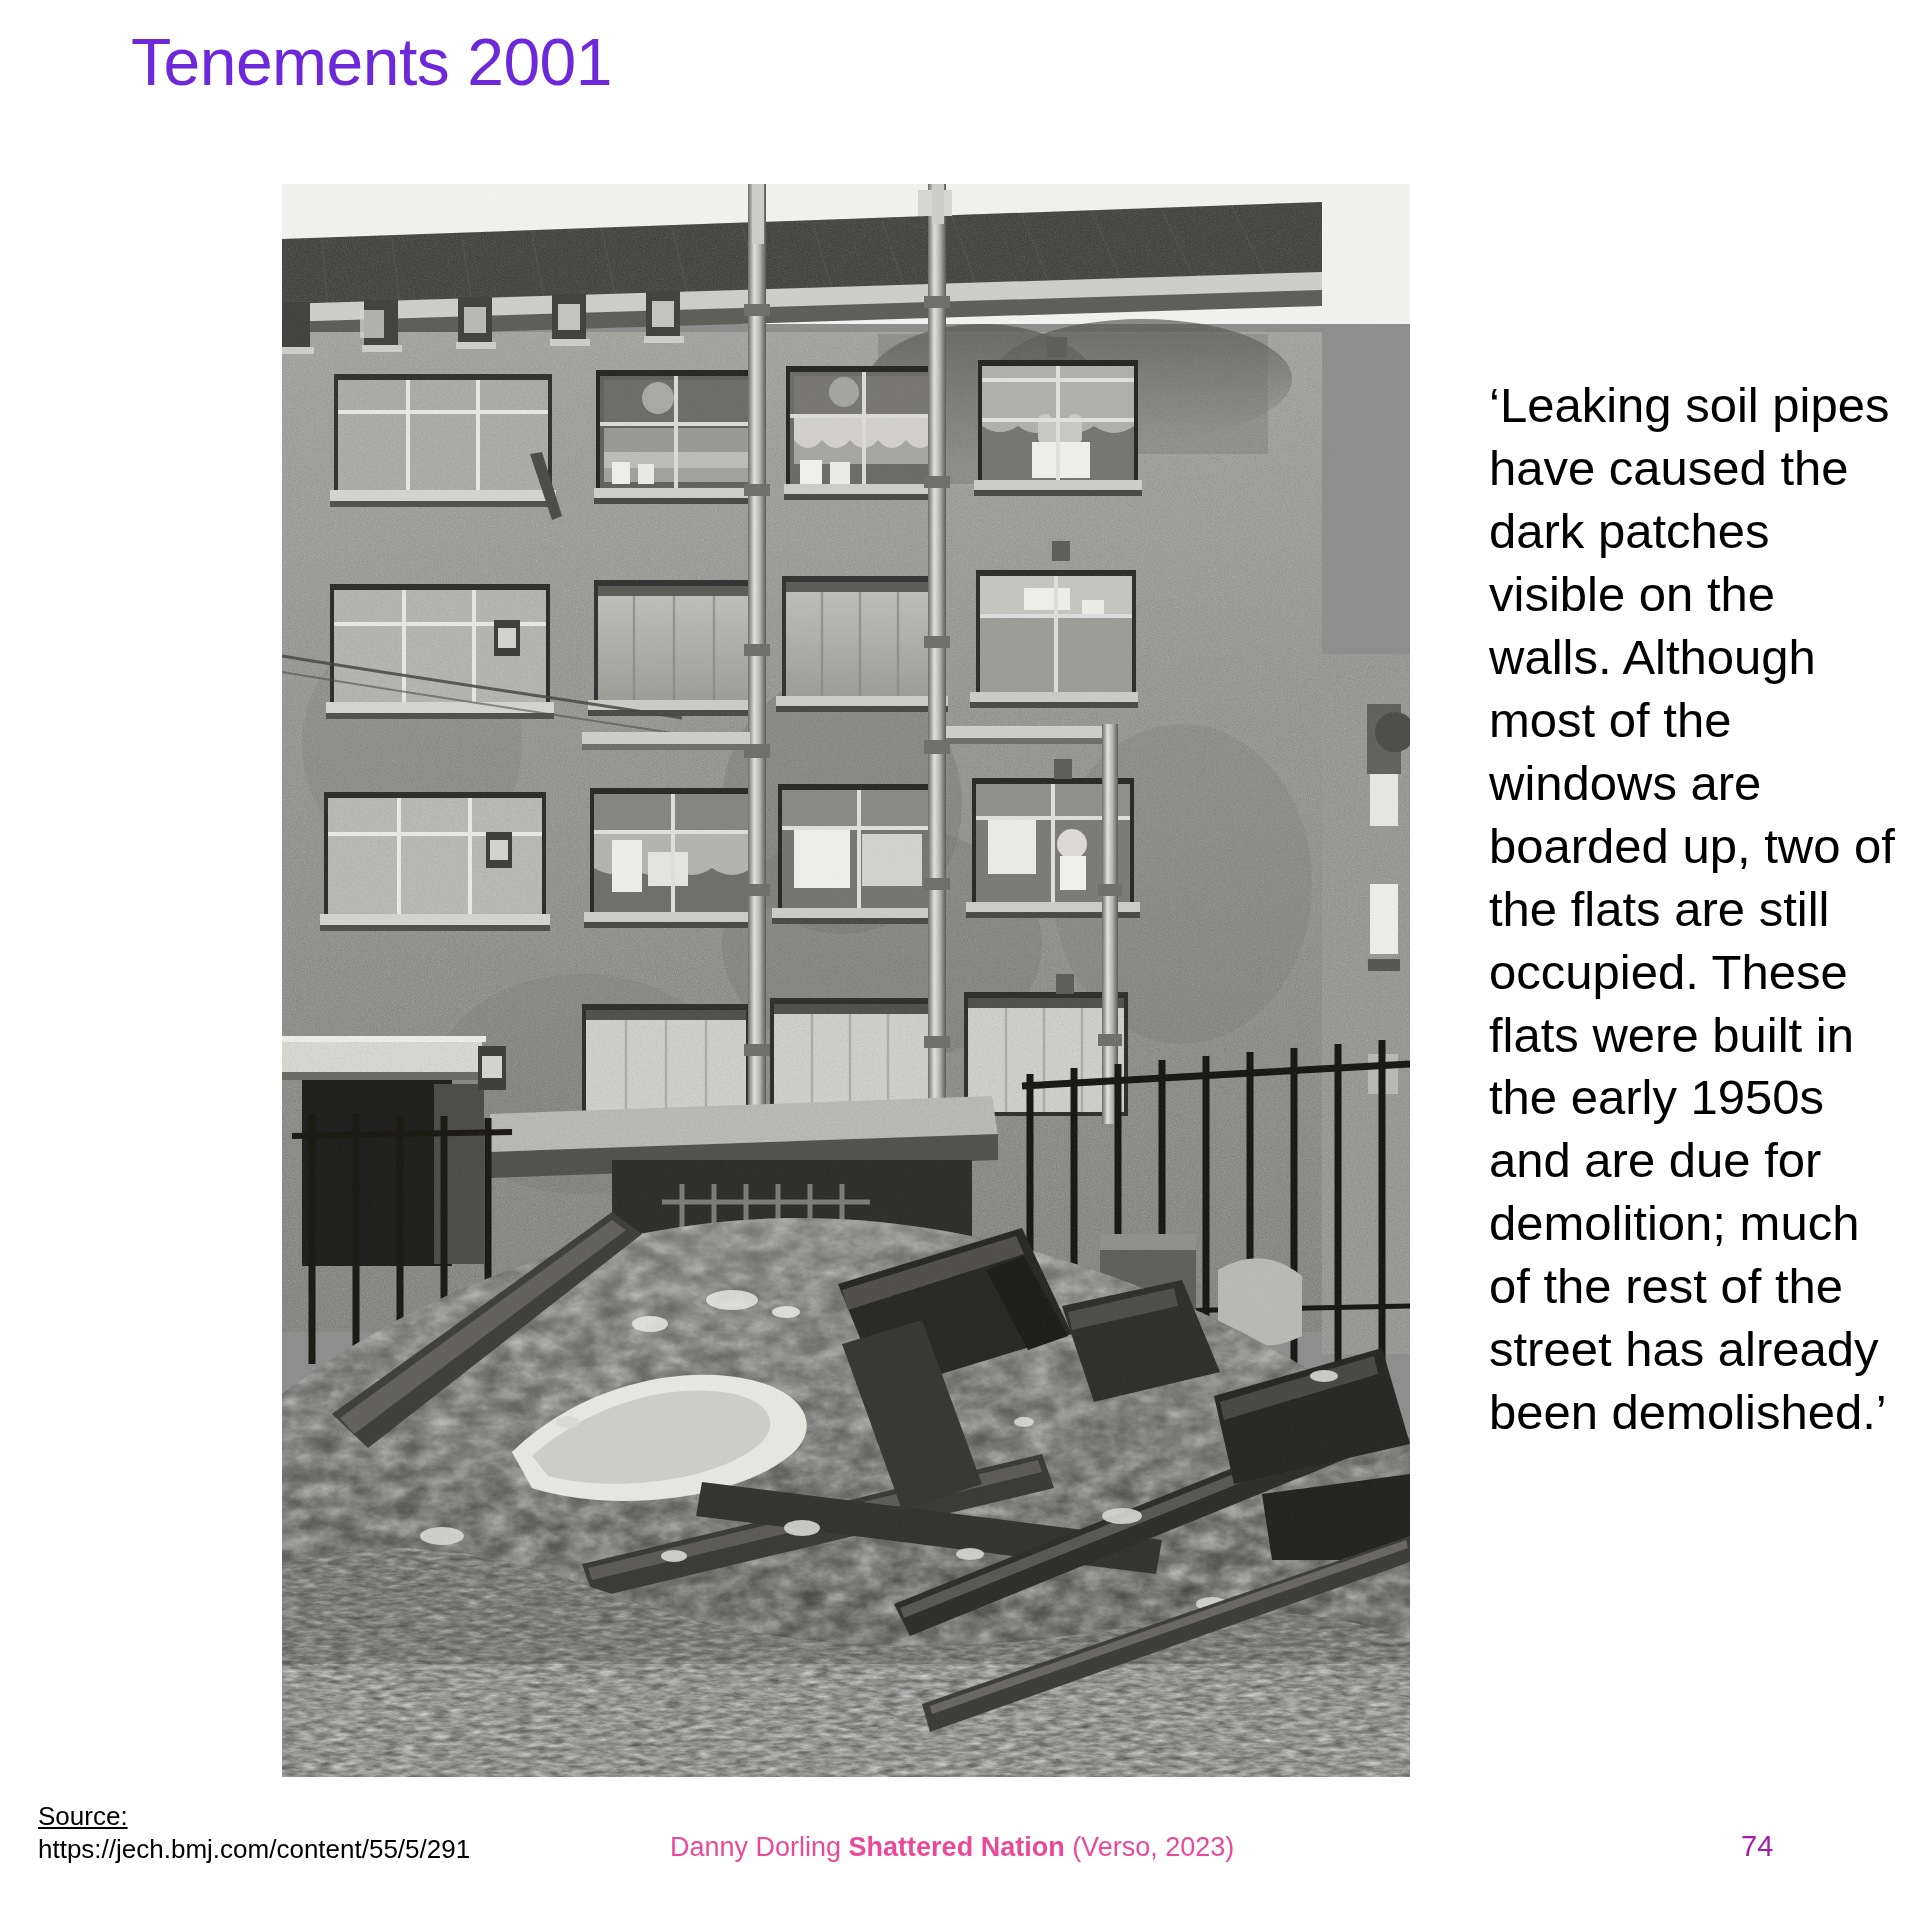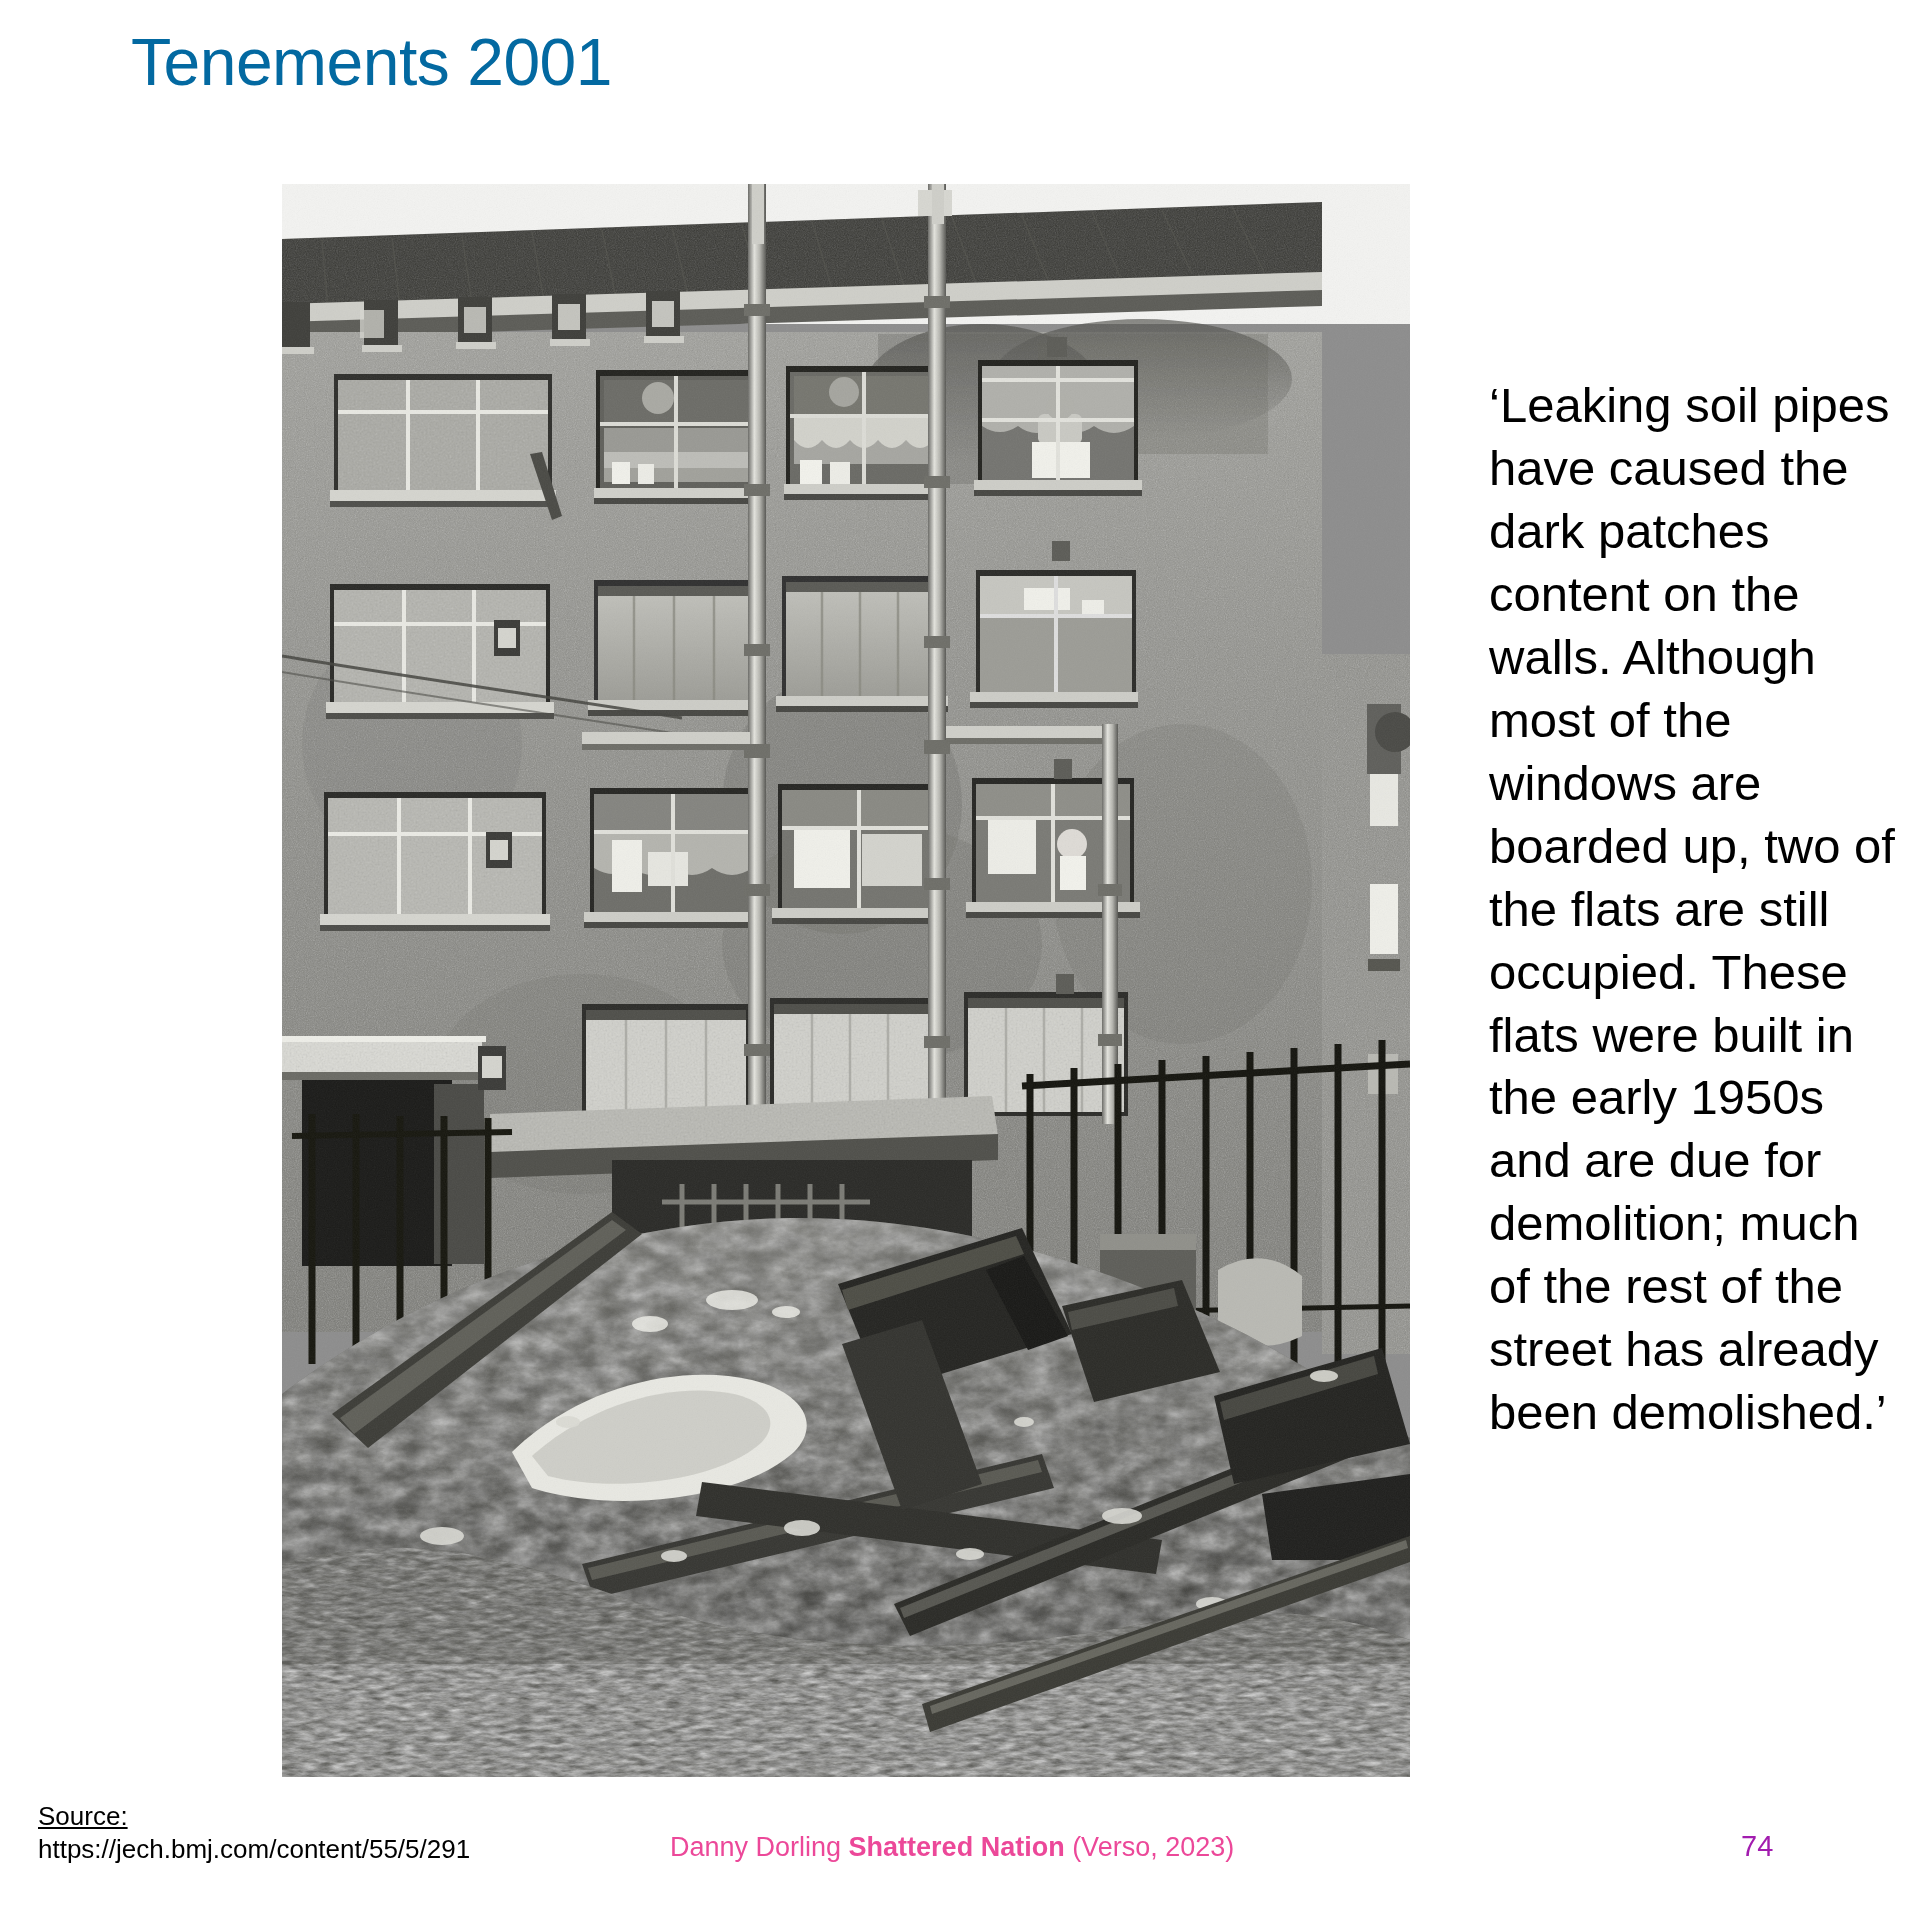--- a/index.html
+++ b/index.html
@@ -22,21 +22,21 @@
     background: #ffffff;
   }
 
   
   #slide-title {
     position: absolute;
     left: 131px;
     top: 26px;
     font-size: 66px;
     line-height: 1.12;
-    color: #0369a1;
+    color: #6d28d9;
     letter-spacing: -0.5px;
     white-space: nowrap;
     font-weight: 400;
   }
 
   
   #photo-frame {
     position: absolute;
     left: 282px;
     top: 184px;
@@ -619,21 +619,21 @@
 
           <polygon points="640,1520 1128,1352 1128,1378 648,1548" fill="#3a3a34"></polygon>
           <polygon points="648,1522 1124,1356 1126,1364 650,1530" fill="#8b8b82" opacity="0.55"></polygon>
         </g>
 
         <rect x="0" y="0" width="1128" height="1593" fill="#808080" filter="url(#grain)" opacity="0.20"></rect>
       </g>
     </svg>
   </div>
 
-  <div id="quote-block">‘Leaking soil pipes have caused the dark patches content on the walls. Although most of the windows are boarded up, two of the flats are still occupied. These flats were built in the early 1950s and are due for demolition; much of the rest of the street has already been demolished.’</div>
+  <div id="quote-block">‘Leaking soil pipes have caused the dark patches visible on the walls. Although most of the windows are boarded up, two of the flats are still occupied. These flats were built in the early 1950s and are due for demolition; much of the rest of the street has already been demolished.’</div>
 
   <div id="source-note">
     <span class="src-label">Source:</span>
     <span class="src-url">https://jech.bmj.com/content/55/5/291</span>
   </div>
 
   <div id="citation"><span>Danny Dorling </span><span class="cit-bold">Shattered Nation</span><span> (Verso, 2023)</span></div>
 
   <div id="page-number">74</div>
 

